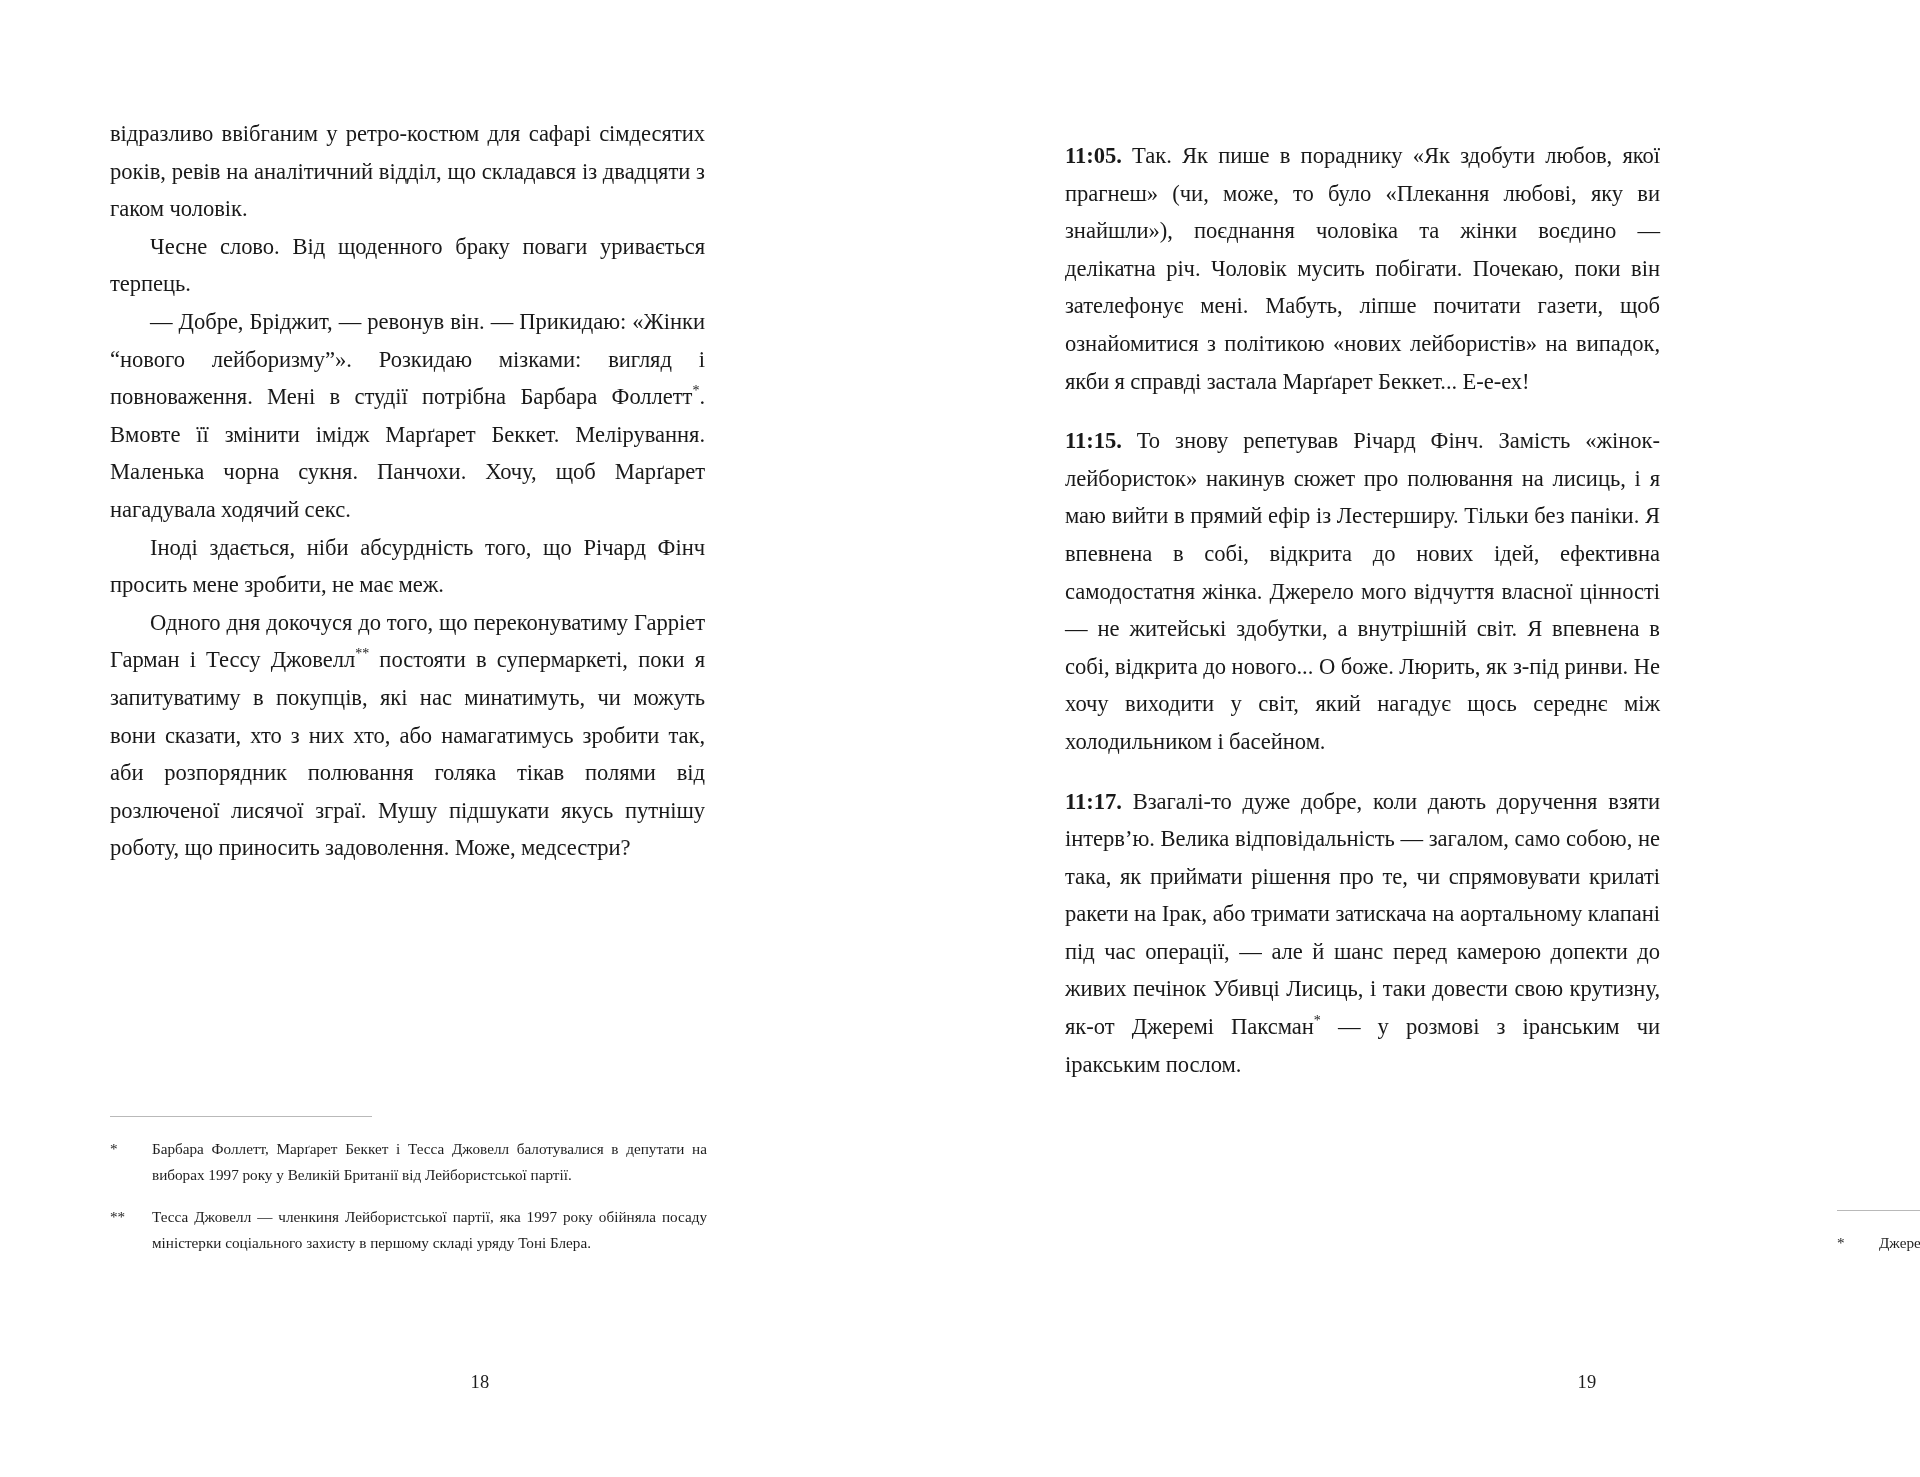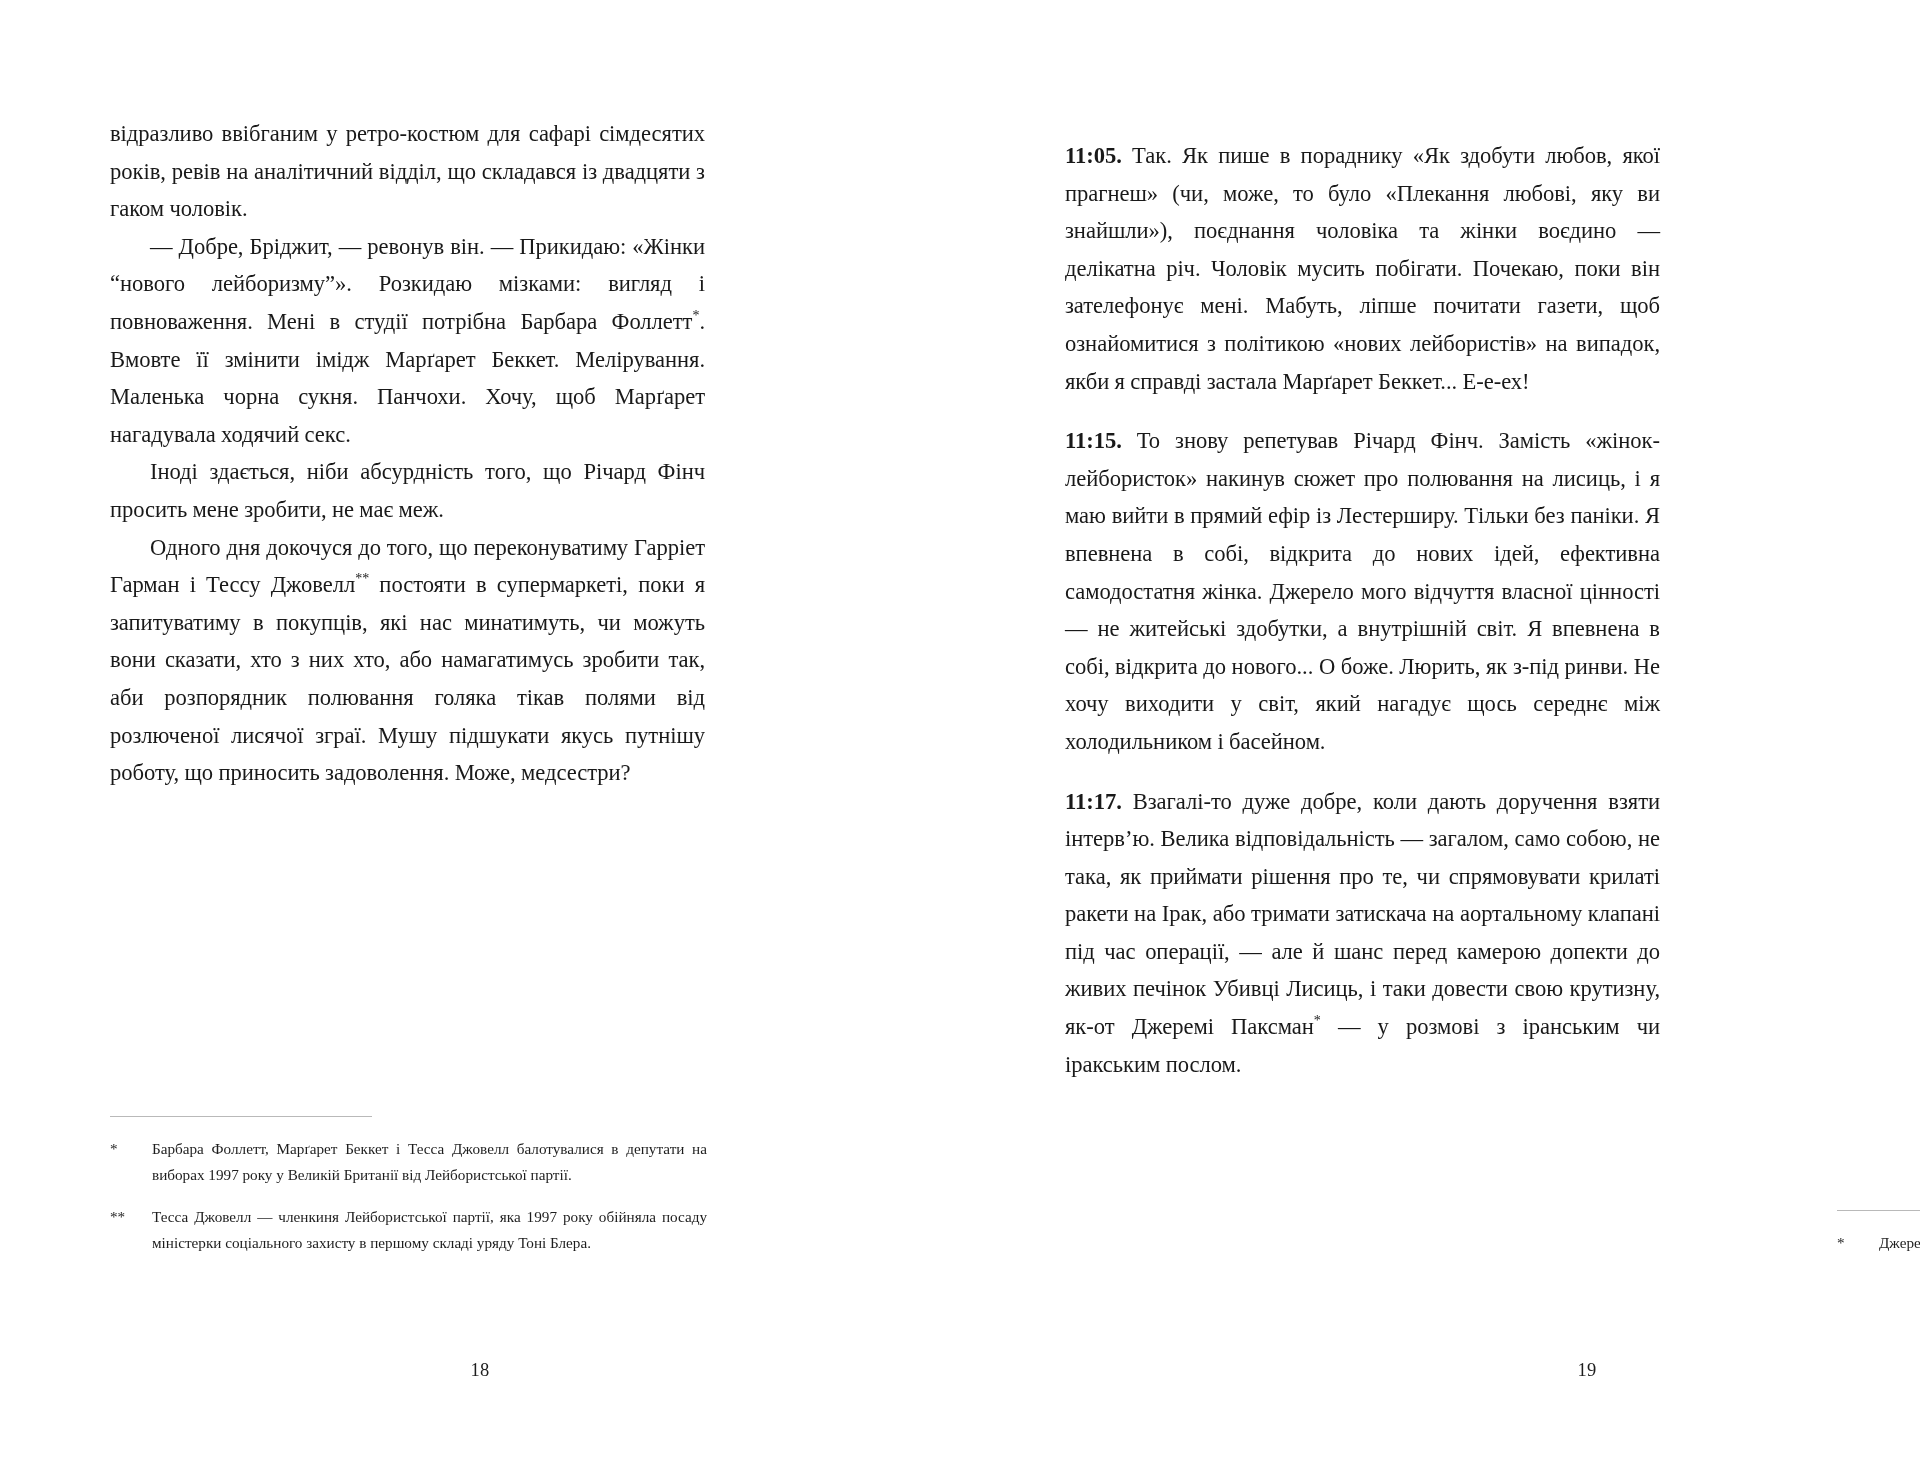--- a/index.html
+++ b/index.html
@@ -82,21 +82,21 @@
     width: 42px;
     flex: 0 0 42px;
     text-align: left;
   }
   .fn-text {
     flex: 1 1 auto;
     text-align: justify;
   }
   .folio {
     position: absolute;
-    bottom: 96px;
+    bottom: 84px;
     width: 100%;
     left: 0;
     text-align: center;
     font-size: 18.5px;
     color: #1d1d1d;
     letter-spacing: 0.3px;
   }
   .page-left .folio  { padding-right: 147px; }
   .page-right .folio { padding-left: 147px; }
   sup.fnref {
@@ -109,20 +109,21 @@
 <body>
 
 <div class="spread">
 
   <div class="page page-left">
     <div class="textblock">
 
       <p class="noindent">відразливо ввібганим у ретро-костюм для сафарі сімдесятих років, ревів на аналітичний відділ, що складався із двадцяти з гаком чоловік.</p>
 
 
+      <p class="indent">Чесне слово. Від щоденного браку поваги уривається терпець.</p>
 
       <p class="indent"><span>— Добре, Бріджит, — ревонув він. — Прикидаю: «Жінки “нового лейборизму”». Розкидаю мізками: вигляд і повноваження. Мені в студії потрібна Барбара Фоллетт</span><sup class="fnref">*</sup><span>. Вмовте її змінити імідж Марґарет Беккет. Мелірування. Маленька чорна сукня. Панчохи. Хочу, щоб Марґарет нагадувала ходячий секс.</span></p>
 
       <p class="indent">Іноді здається, ніби абсурдність того, що Річард Фінч просить мене зробити, не має меж.</p>
 
       <p class="indent"><span>Одного дня докочуся до того, що переконуватиму Гарріет Гарман і Тессу Джовелл</span><sup class="fnref">**</sup><span> постояти в супермаркеті, поки я запитуватиму в покупців, які нас минатимуть, чи можуть вони сказати, хто з них хто, або намагатимусь зробити так, аби розпорядник полювання голяка тікав полями від розлюченої лисячої зграї. Мушу підшукати якусь путнішу роботу, що приносить задоволення. Може, медсестри?</span></p>
 
 
     </div>
 

